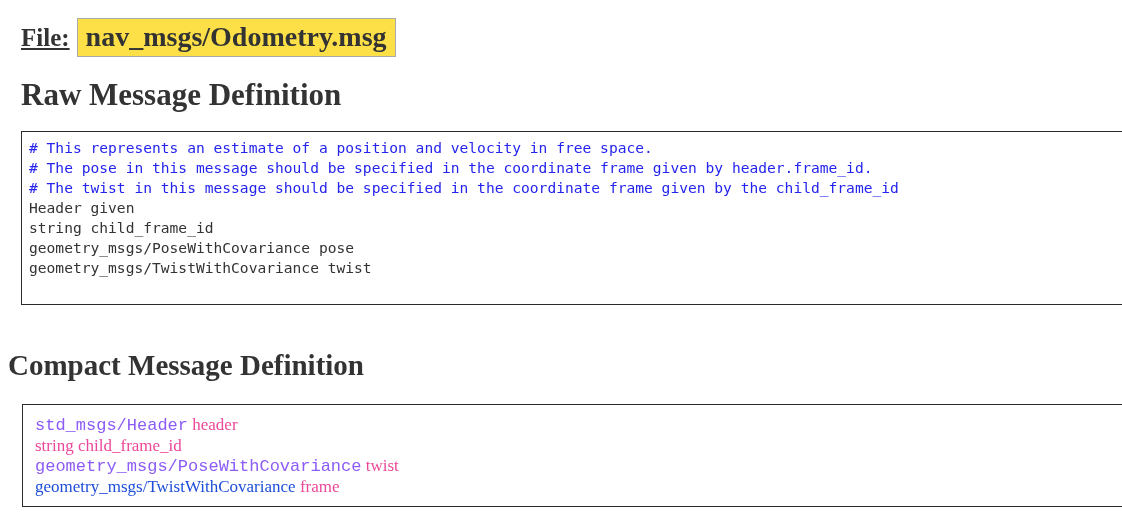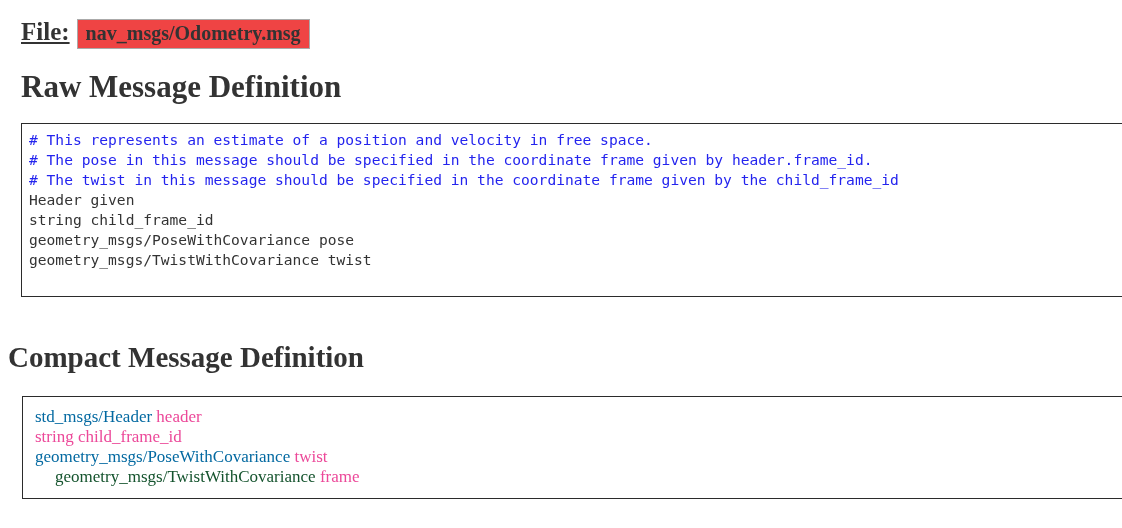--- a/index.html
+++ b/index.html
@@ -30,25 +30,25 @@
     line-height: 1.1;
     color: #333333;
     white-space: nowrap;
   }
   .file-label {
     display: inline;
     text-decoration: underline;
   }
   .file-name {
     display: inline-block;
-    background: #ef4444;
+    background: #fde047;
     border: 1px solid #aaaaaa;
     padding: 2px 8px 4px 8px;
     margin-left: 7px;
-    font-size: 20px;
+    font-size: 28px;
     font-weight: bold;
     line-height: 1.12;
     color: #333333;
     vertical-align: baseline;
   }
 
   
   .section-h2 {
     margin: 20px 0 0 21px;
     font-size: 31px;
@@ -103,25 +103,25 @@
     font-size: 17px;
     line-height: 20px;
     color: #333333;
     white-space: pre;
   }
   .compact-line a {
     text-decoration: none;
     cursor: pointer;
   }
   .compact-line a.link-unvisited {
-    color: #14532d;
-    margin-left: 20px;
+    color: #1d4ed8;
   }
   .compact-line a.link-visited {
-    color: #0369a1;
+    color: #8b5cf6;
+    font-family: Liberation Mono, monospace;
   }
   .compact-line .plain {
     color: #ec4899;
   }
 </style>
 </head>
 <body>
 
 <div class="page">
 

